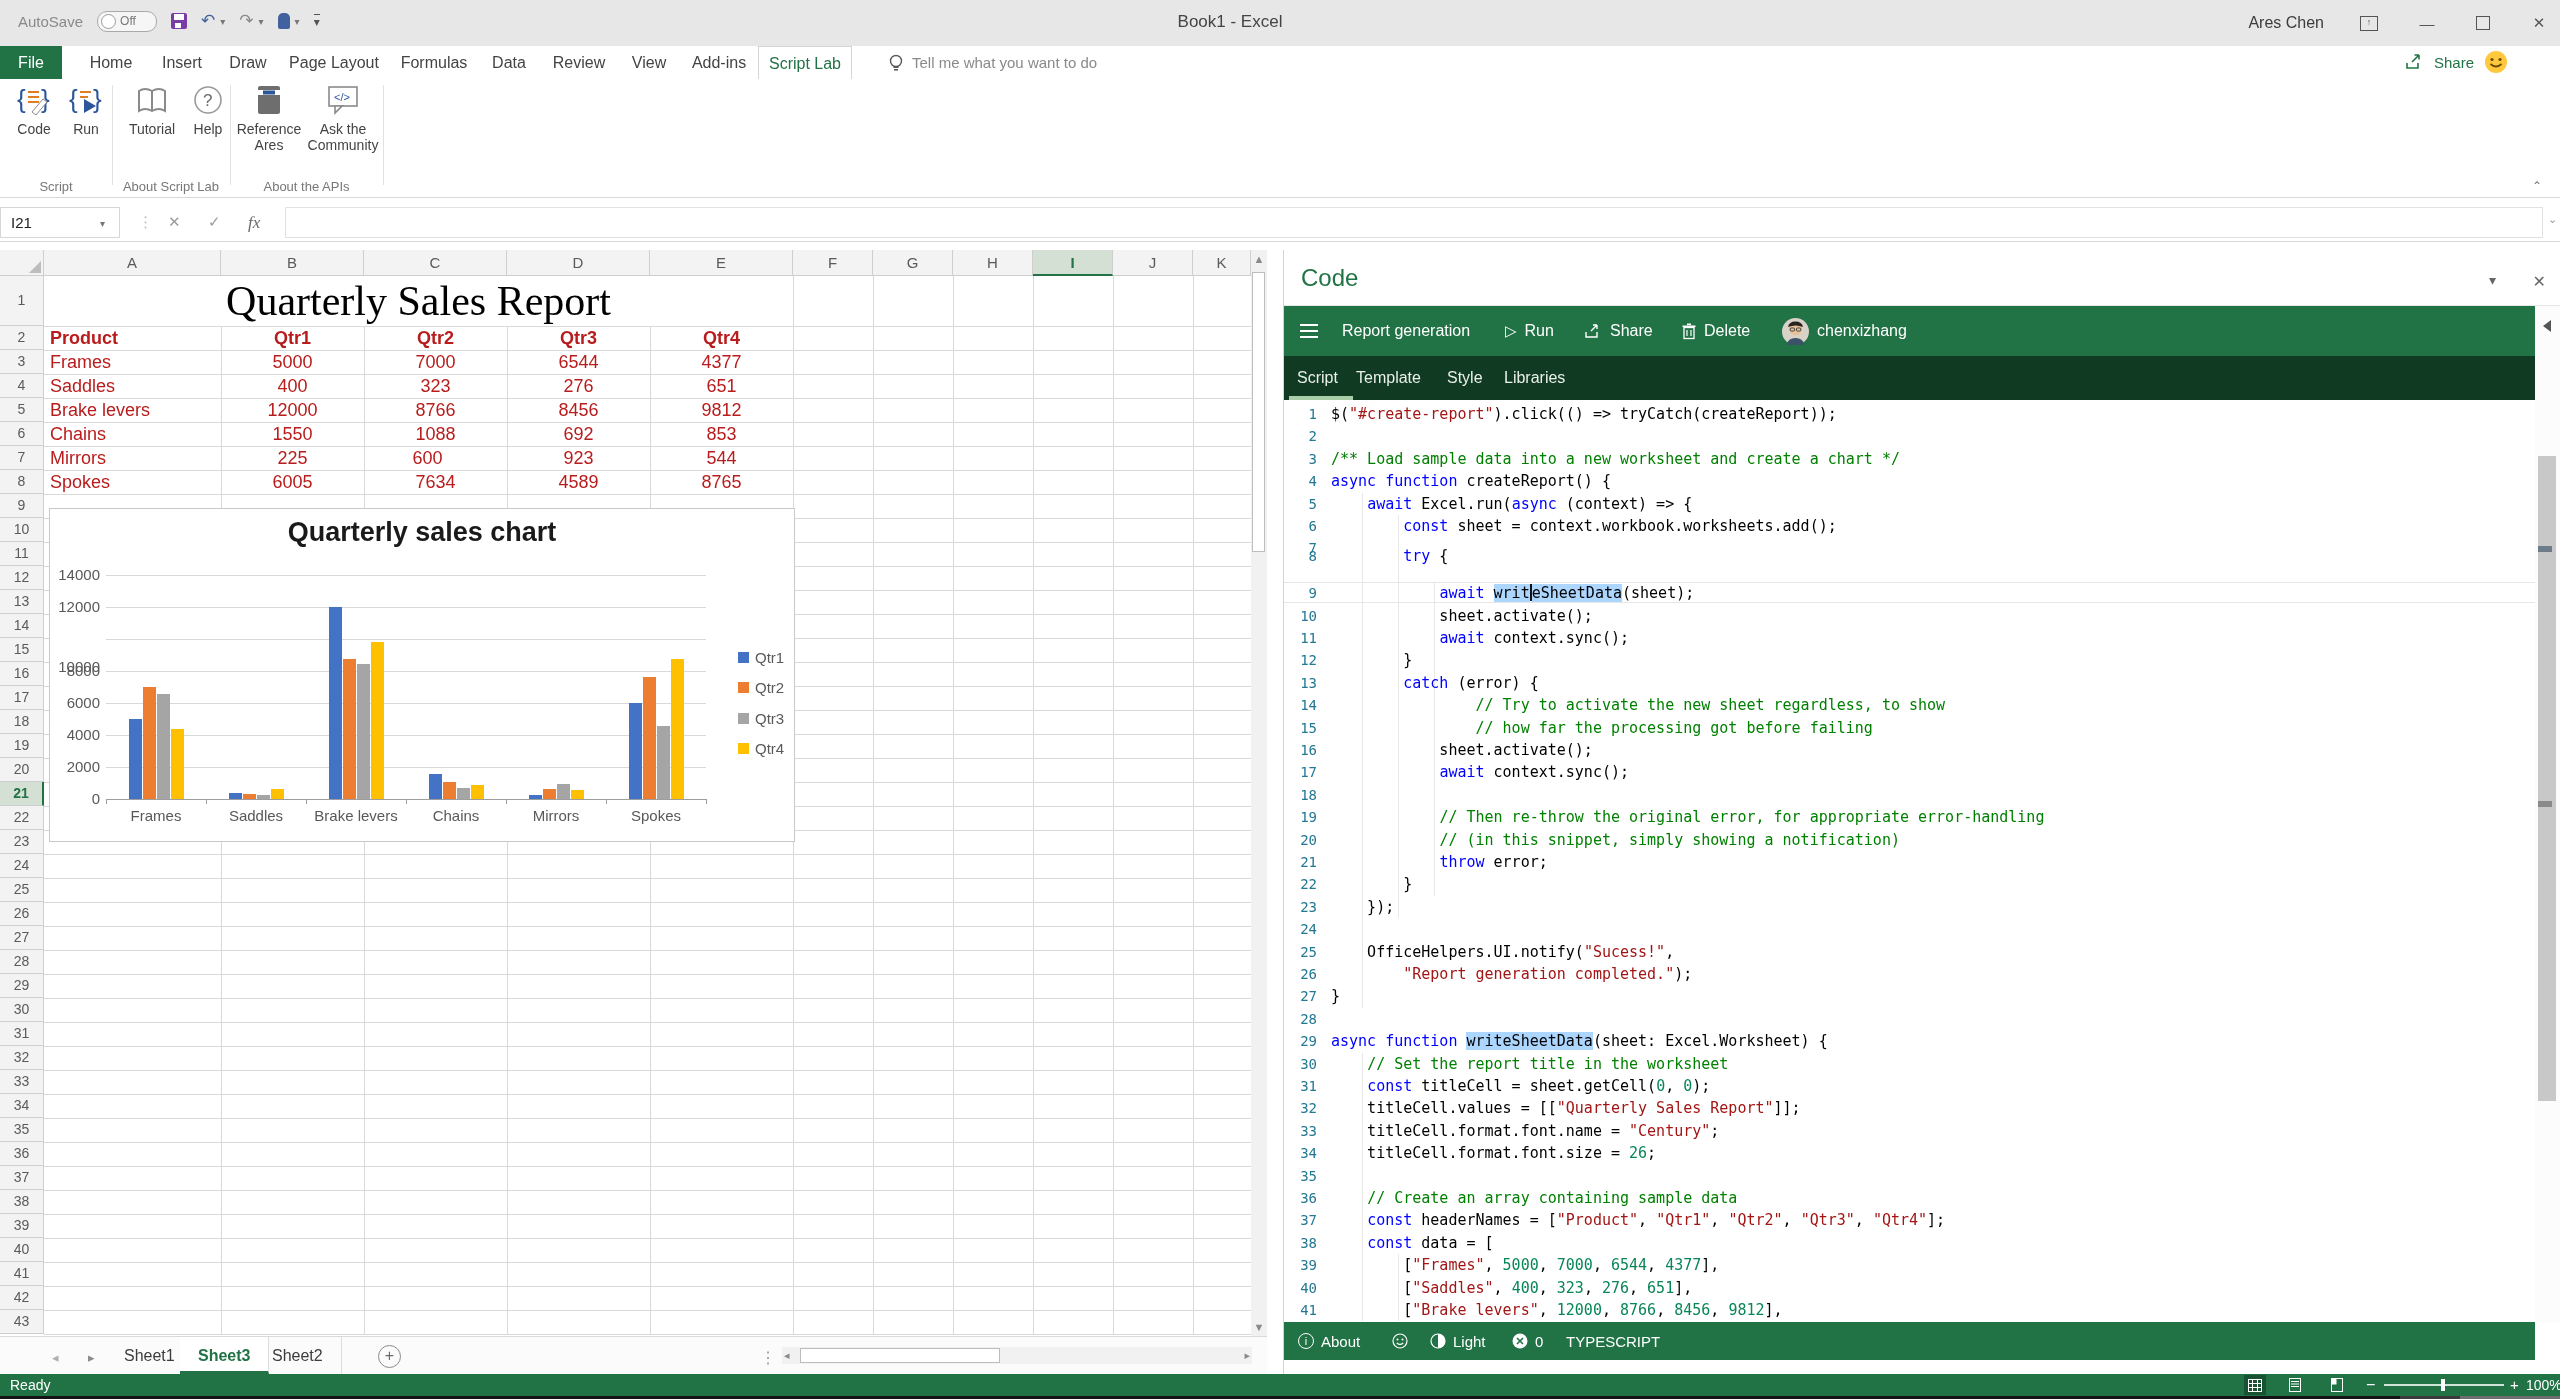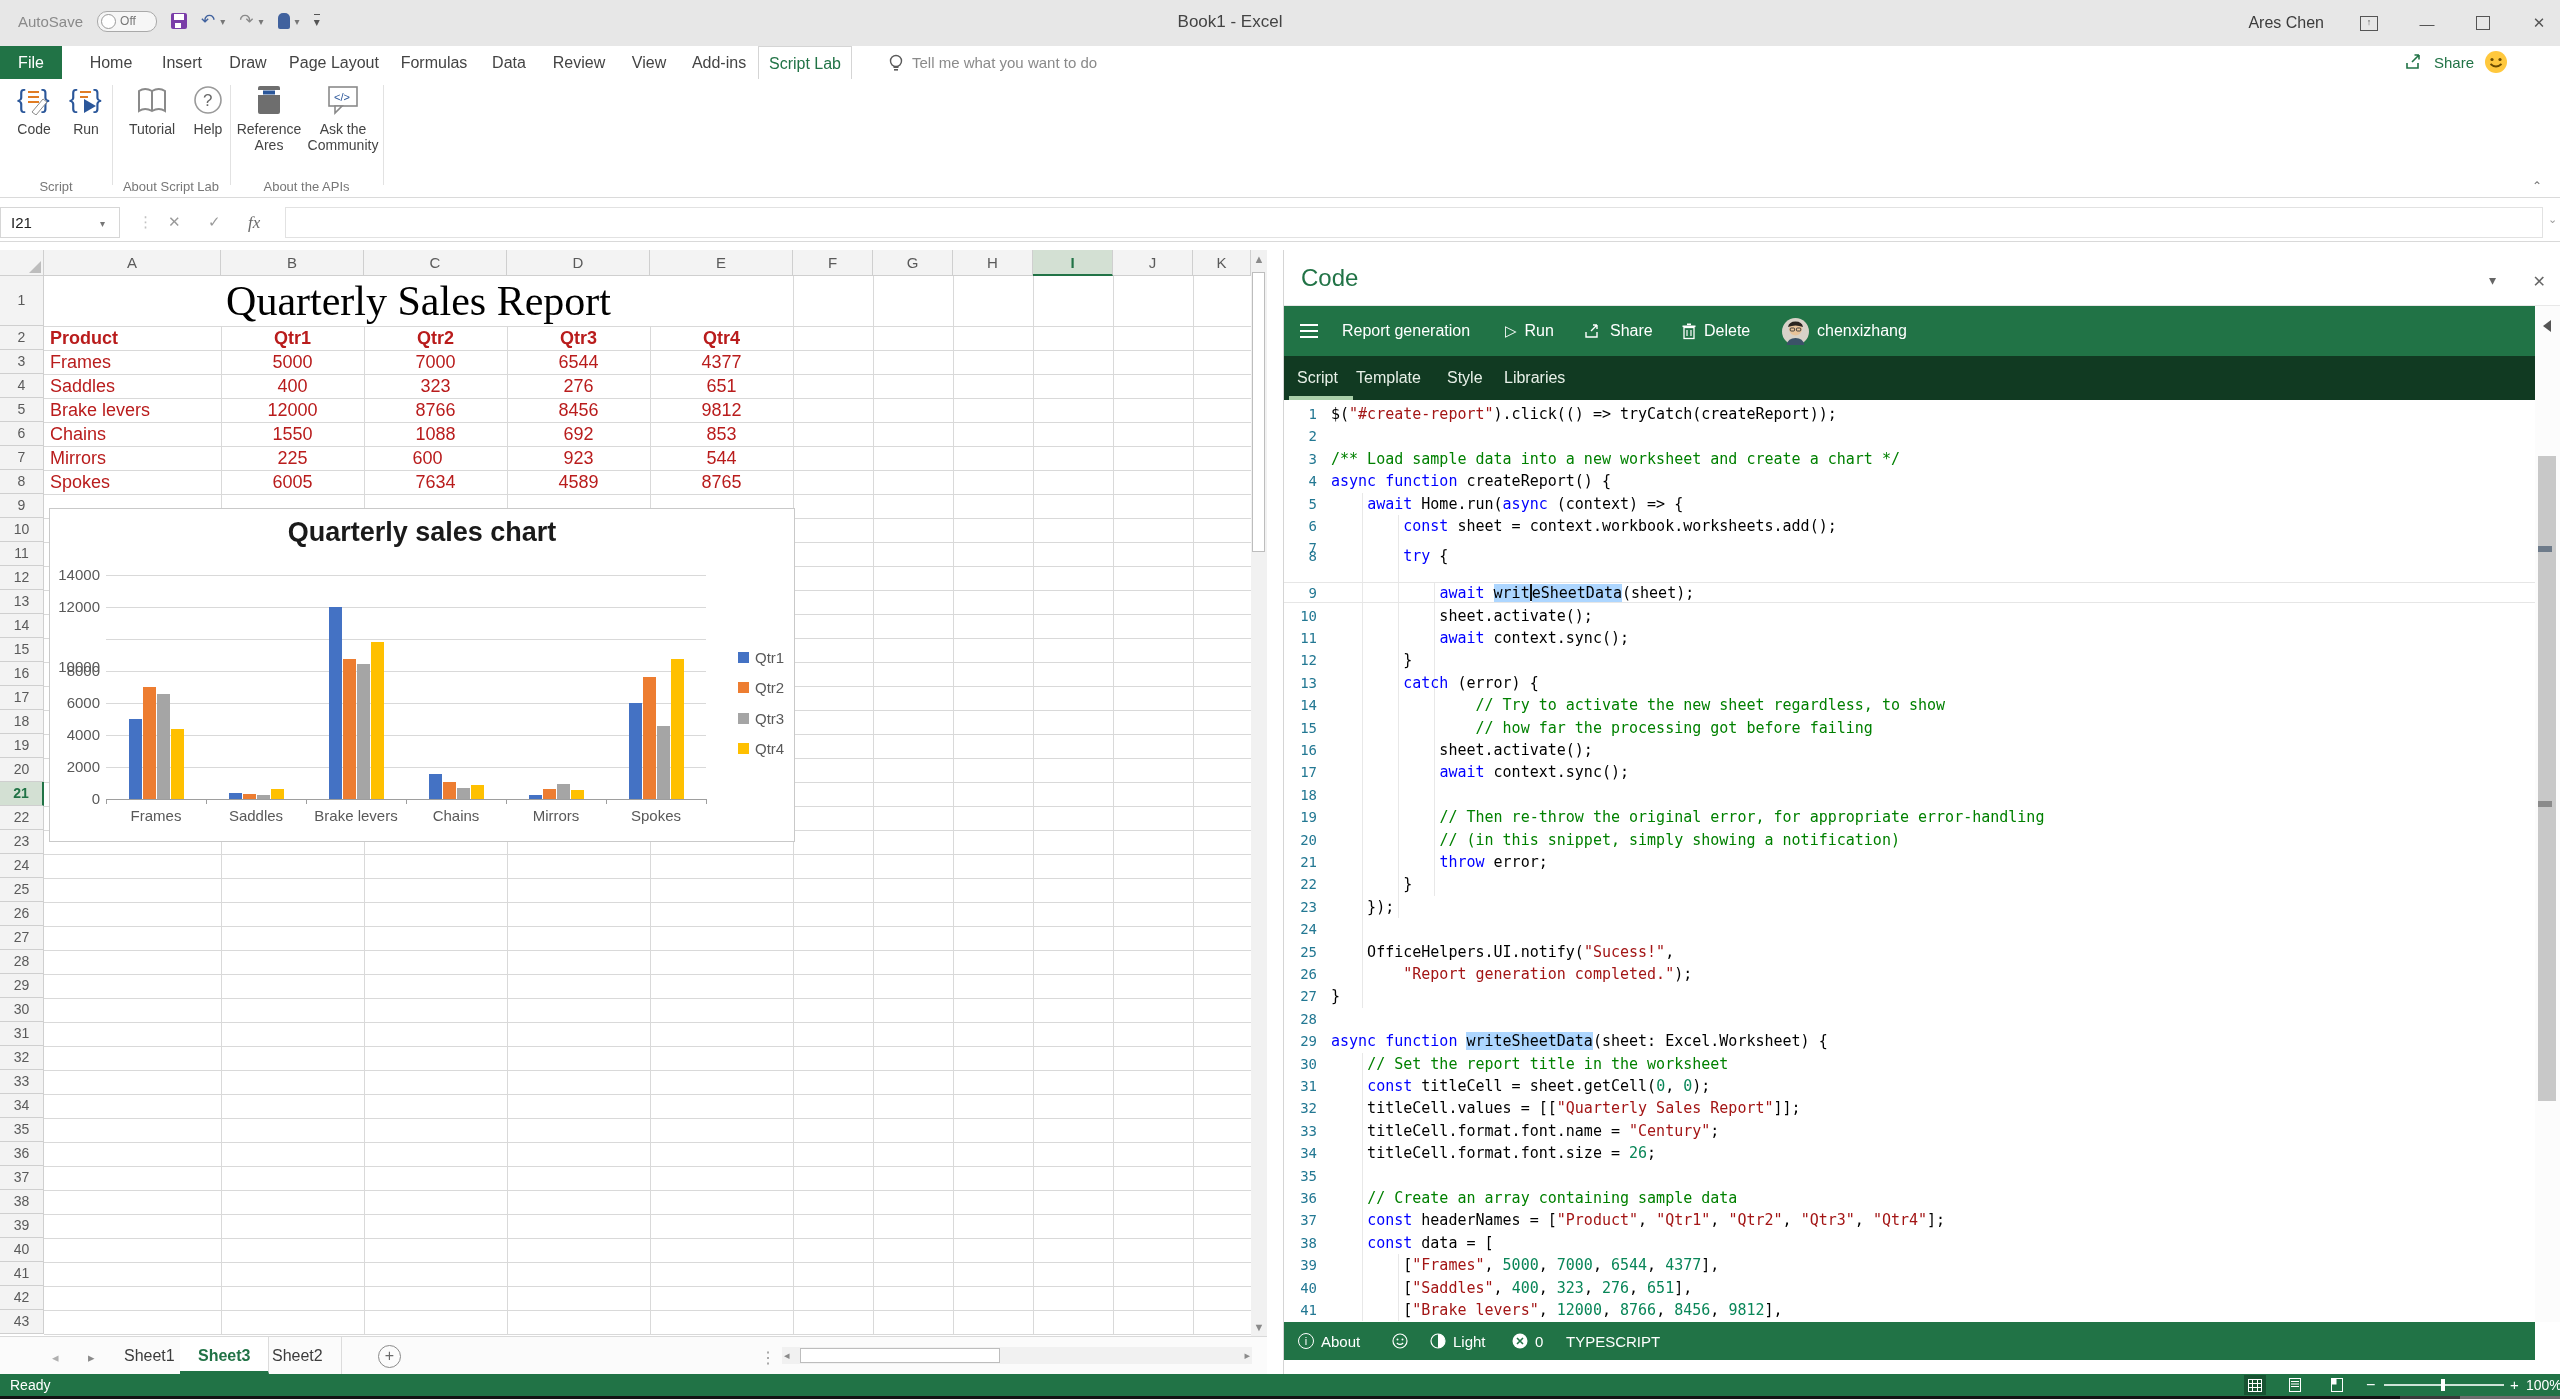--- a/index.html
+++ b/index.html
@@ -557,21 +557,21 @@
     <div id="codeArea" style="position:absolute;left:0;top:150px;width:1251px;height:922px;background:#fff;overflow:hidden;">
         <div class="iguide" style="left: 78px; top: 92.6px; height: 515.2px;"></div>
         <div class="iguide" style="left: 114px; top: 115px; height: 403.2px;"></div>
         <div class="iguide" style="left: 150px; top: 182.2px; height: 313.6px;"></div>
         <div class="iguide" style="left: 78px; top: 652.6px; height: 268.8px;"></div>
         <div class="iguide" style="left: 114px; top: 854.2px; height: 67.2px;"></div>
         <div class="code-line" style="top: 3px;"><span class="ln">1</span><span class="tk-d">$(</span><span class="tk-s">"#create-report"</span><span class="tk-d">).click(() =&gt; tryCatch(createReport));</span></div>
         <div class="code-line" style="top: 25.4px;"><span class="ln">2</span></div>
         <div class="code-line" style="top: 47.8px;"><span class="ln">3</span><span class="tk-c">/** Load sample data into a new worksheet and create a chart */</span></div>
         <div class="code-line" style="top: 70.2px;"><span class="ln">4</span><span class="tk-k">async</span><span class="tk-d"> </span><span class="tk-k">function</span><span class="tk-d"> createReport() {</span></div>
-        <div class="code-line" style="top: 92.6px;"><span class="ln">5</span><span class="tk-d">    </span><span class="tk-k">await</span><span class="tk-d"> Home.run(</span><span class="tk-k">async</span><span class="tk-d"> (context) =&gt; {</span></div>
+        <div class="code-line" style="top: 92.6px;"><span class="ln">5</span><span class="tk-d">    </span><span class="tk-k">await</span><span class="tk-d"> Excel.run(</span><span class="tk-k">async</span><span class="tk-d"> (context) =&gt; {</span></div>
         <div class="code-line" style="top: 115px;"><span class="ln">6</span><span class="tk-d">        </span><span class="tk-k">const</span><span class="tk-d"> sheet = context.workbook.worksheets.add();</span></div>
         <div class="code-line" style="top: 137.4px;"><span class="ln">7</span></div>
         <div class="code-line" style="top: 145px;"><span class="ln">8</span><span class="tk-d">        </span><span class="tk-k">try</span><span class="tk-d"> {</span></div>
         <div class="curline" style="top: 182.2px;"></div>
         <div class="code-line" style="top: 182.2px;"><span class="ln">9</span><span class="tk-d">            </span><span class="tk-k">await</span><span class="tk-d"> </span><span class="tk-hl">writ</span><span class="tk-cur"></span><span class="tk-hl">eSheetData</span><span class="tk-d">(sheet);</span></div>
         <div class="code-line" style="top: 204.6px;"><span class="ln">10</span><span class="tk-d">            sheet.activate();</span></div>
         <div class="code-line" style="top: 227px;"><span class="ln">11</span><span class="tk-d">            </span><span class="tk-k">await</span><span class="tk-d"> context.sync();</span></div>
         <div class="code-line" style="top: 249.4px;"><span class="ln">12</span><span class="tk-d">        }</span></div>
         <div class="code-line" style="top: 271.8px;"><span class="ln">13</span><span class="tk-d">        </span><span class="tk-k">catch</span><span class="tk-d"> (error) {</span></div>
         <div class="code-line" style="top: 294.2px;"><span class="ln">14</span><span class="tk-d">                </span><span class="tk-c">// Try to activate the new sheet regardless, to show</span></div>

